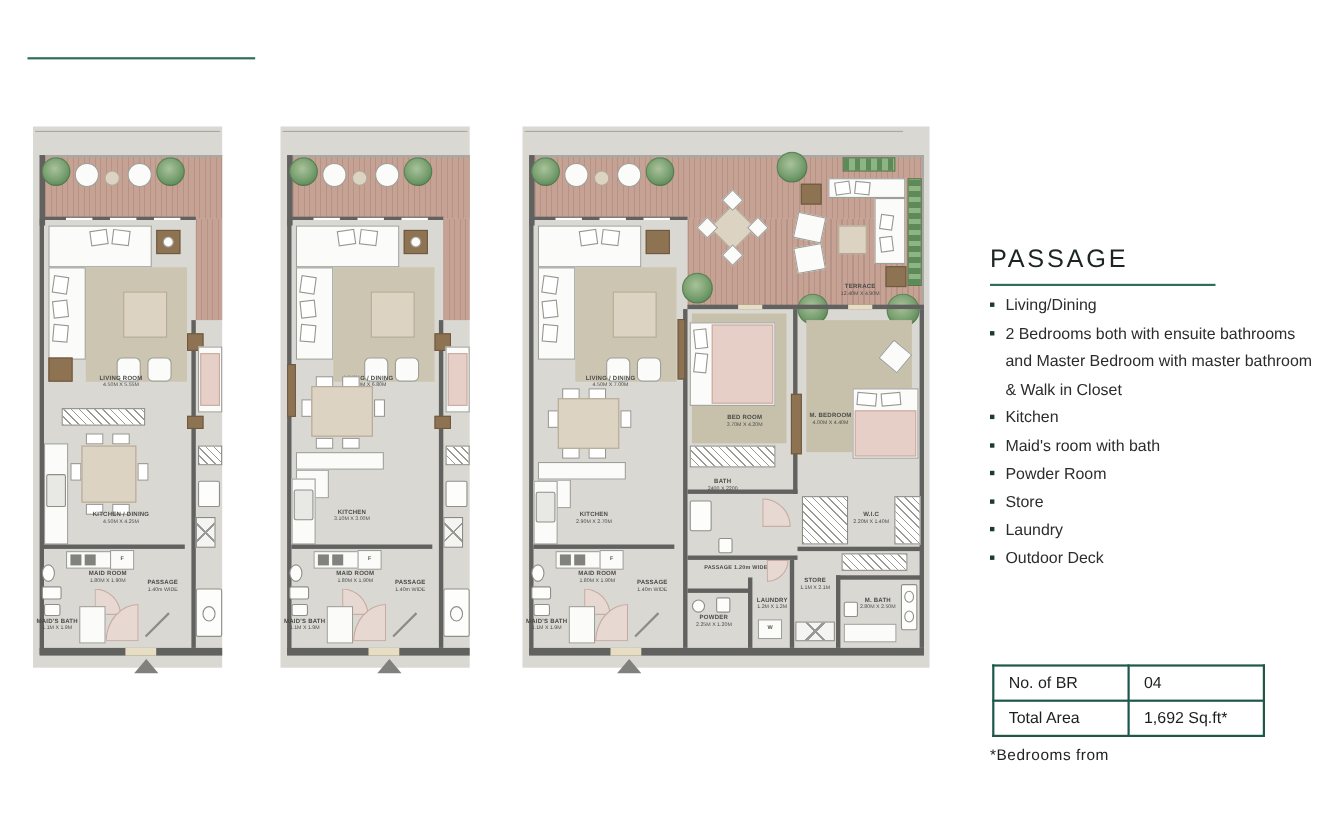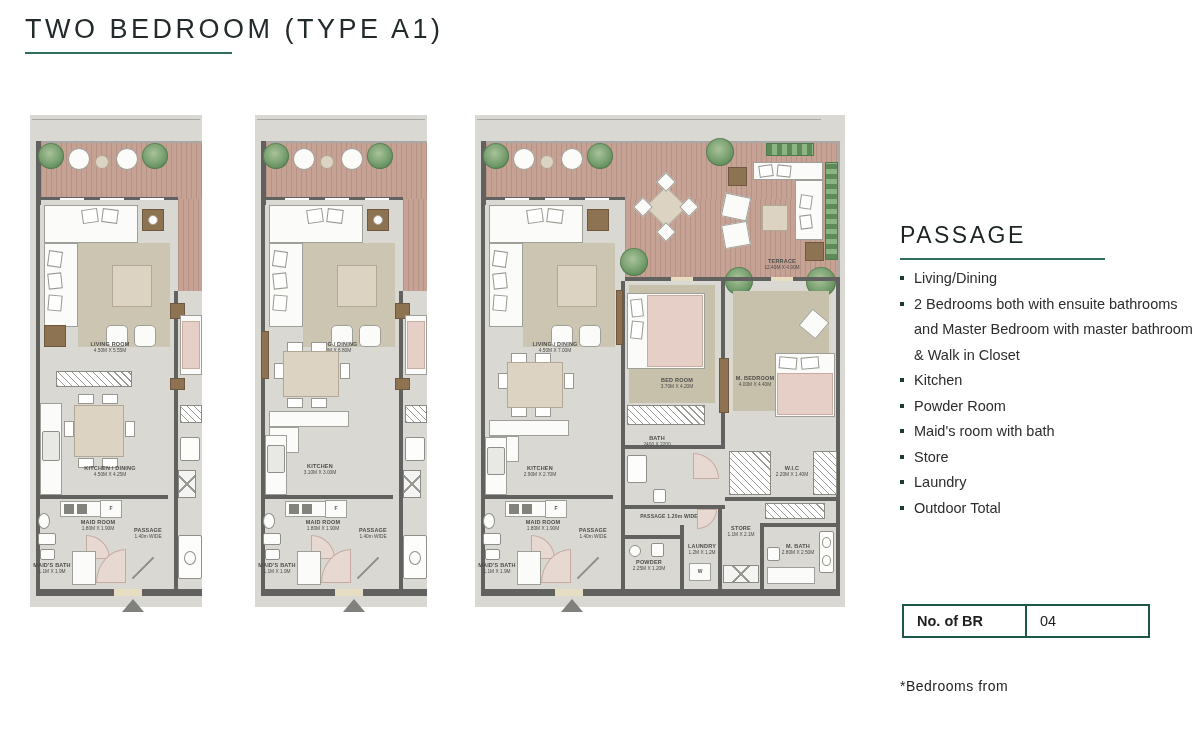--- a/index.html
+++ b/index.html
@@ -13,21 +13,21 @@
   .features-h{position:absolute;left:900px;top:222px;font-size:23px;letter-spacing:2.5px;
     color:#1d2524;font-weight:500;}
   .features-rule{position:absolute;left:900px;top:258px;width:205px;height:2px;background:#2e6e5a;}
   ul.features{position:absolute;left:900px;top:266px;width:300px;margin:0;padding:0;
     list-style:none;font-size:14.5px;color:#2c2c2c;line-height:25.5px;}
   ul.features li{padding-left:14px;text-indent:-14px;}
   ul.features li::before{content:"";display:inline-block;width:4px;height:4px;background:#1d3a33;
     margin-right:10px;vertical-align:3px;}
   table.summary{position:absolute;left:902px;top:604px;border-collapse:collapse;background:#fff;}
   table.summary td{border:2px solid #1c584a;font-size:14.5px;color:#1e1e1e;padding:6px 13px;height:18px;}
-  table.summary td.k{font-weight:700;width:95px;}
+  table.summary td.k{font-weight:400;width:95px;}
   table.summary td.v{width:95px;}
   .footnote{position:absolute;left:900px;top:678px;font-size:14px;color:#232323;letter-spacing:.5px;}
   
   .plan{position:absolute;}
   .floor{background:#d9d8d3;}
   .wall{background:#61615f;}
   .thinline{background:#a8a8a4;}
   .wood{background:#c6a295;background-image:repeating-linear-gradient(90deg,rgba(101,67,56,.16) 0 1px,rgba(0,0,0,0) 1px 5px);}
   .fw{background:#fbfbfa;border:1px solid #9f9f99;box-sizing:border-box;}
   .tan{background:#ddd3c2;border:1px solid #b3a895;box-sizing:border-box;}
@@ -51,21 +51,20 @@
   .lbl b{display:block;font-size:5.5px;font-weight:700;letter-spacing:.2px;}
   .lbl span{display:block;font-size:4.8px;}
   .lbl.wrap{white-space:normal;}
   .tinytxt{position:absolute;font-size:5px;font-weight:700;color:#55554f;text-align:center;}
 </style>
 </head>
 <body>
 
 <div id="stage">
 
-  <div class="page-title">TWO BEDROOM (TYPE A1)</div>
   <div class="title-rule"></div>
 
   <div class="plan floor" style="left:30px;top:115px;width:172px;height:492px;background:#d9d8d3;">
     <div class="abs thinline" style="left:2px;top:4px;width:168px;height:1px;"></div>
     <div class="abs wood" style="left:6px;top:26px;width:166px;height:58px;"></div>
     <div class="abs wood" style="left:148px;top:84px;width:24px;height:92px;"></div>
     <div class="abs thinline" style="left:6px;top:26px;width:166px;height:1.5px;"></div>
     <div class="abs wall" style="left:6px;top:26px;width:5px;height:64px;"></div>
     <div class="abs plant" style="left:8px;top:28px;width:26px;height:26px;"></div>
     <div class="abs plant" style="left:112px;top:28px;width:26px;height:26px;"></div>
@@ -437,30 +436,34 @@
     <div class="abs" style="left:80px;top:474px;width:28px;height:7px;background:#e6ddc3;"></div>
     <div class="abs tri" style="left:86px;top:484px;"></div>
   </div>
 
   <div class="features-h">PASSAGE</div>
   <div class="features-rule"></div>
   <ul class="features">
     <li>Living/Dining</li>
     <li>2 Bedrooms both with ensuite bathrooms and Master Bedroom with master bathroom &amp; Walk in Closet</li>
     <li>Kitchen</li>
+    <li>Maid's room with bath</li>
     <li>Powder Room</li>
-    <li>Maid's room with bath</li>
     <li>Store</li>
     <li>Laundry</li>
-    <li>Outdoor Total</li>
+    <li>Outdoor Deck</li>
   </ul>
 
   <table class="summary">
     <tbody>
         <tr>
       <td class="k">No. of BR</td>
       <td class="v">04</td>
     </tr>
+    <tr>
+      <td class="k">Total Area</td>
+      <td class="v">1,692 Sq.ft*</td>
+    </tr>
   </tbody>
     </table>
   <div class="footnote">*Bedrooms from</div>
 
 </div>
 
 </body></html>

